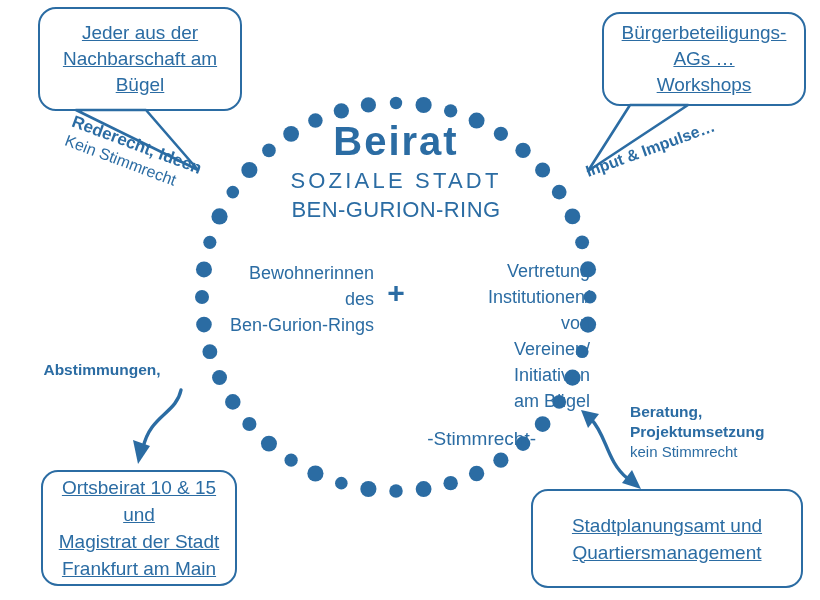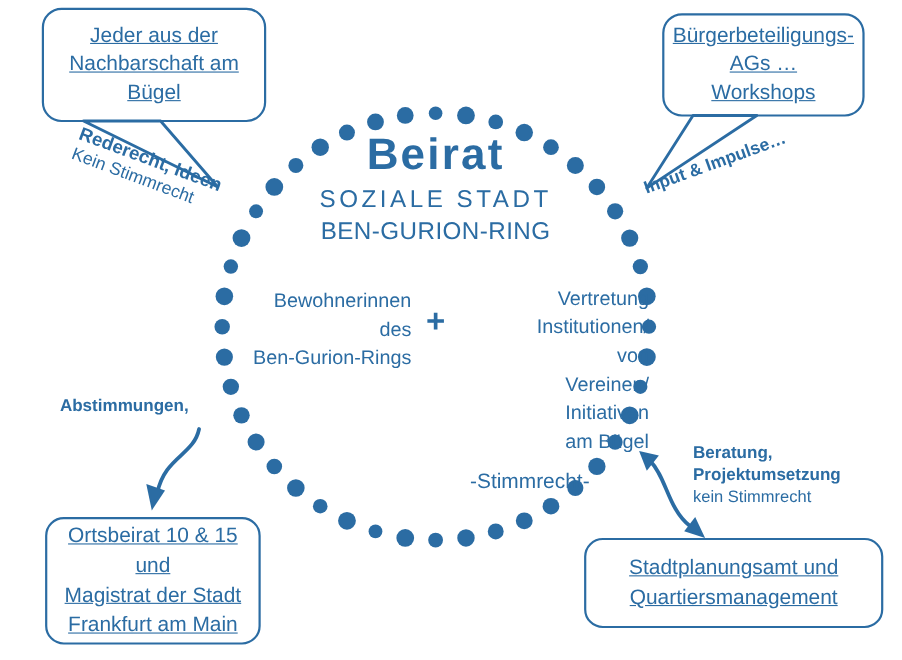--- a/index.html
+++ b/index.html
@@ -102,29 +102,29 @@
     text-decoration: underline;
   }
   .bubble { border-radius: 18px; }
   .box { border-radius: 17px; }
 
   #bubble-top-left {
     left: 38px; top: 7px; width: 204px; height: 104px;
     font-size: 19px; line-height: 26px;
   }
   #bubble-top-right {
-    left: 602px; top: 12px; width: 184px; height: 94px;
+    left: 602px; top: 12px; width: 204px; height: 94px;
     font-size: 19px; line-height: 26px;
   }
   #box-bottom-left {
     left: 41px; top: 470px; width: 196px; height: 116px;
     font-size: 19px; line-height: 27px;
   }
   #box-bottom-right {
-    left: 531px; top: 489px; width: 272px; height: 82px;
+    left: 531px; top: 489px; width: 272px; height: 99px;
     font-size: 19px; line-height: 27px;
   }
 
   
   .rot-label {
     position: absolute;
     color: #2b6ca3;
     white-space: nowrap;
     line-height: 20px;
   }
@@ -144,21 +144,21 @@
     font-size: 16px;
     font-weight: bold;
   }
 
   .plain-label {
     position: absolute;
     color: #2b6ca3;
     line-height: 20px;
   }
   #label-abstimmungen {
-    left: 47px; top: 360px;
+    left: 36px; top: 360px;
     font-size: 15.5px;
     font-weight: bold;
     text-align: center;
     width: 132px;
   }
   #label-beratung {
     left: 630px; top: 402px;
     font-size: 15.5px;
     text-align: left;
     width: 170px;

